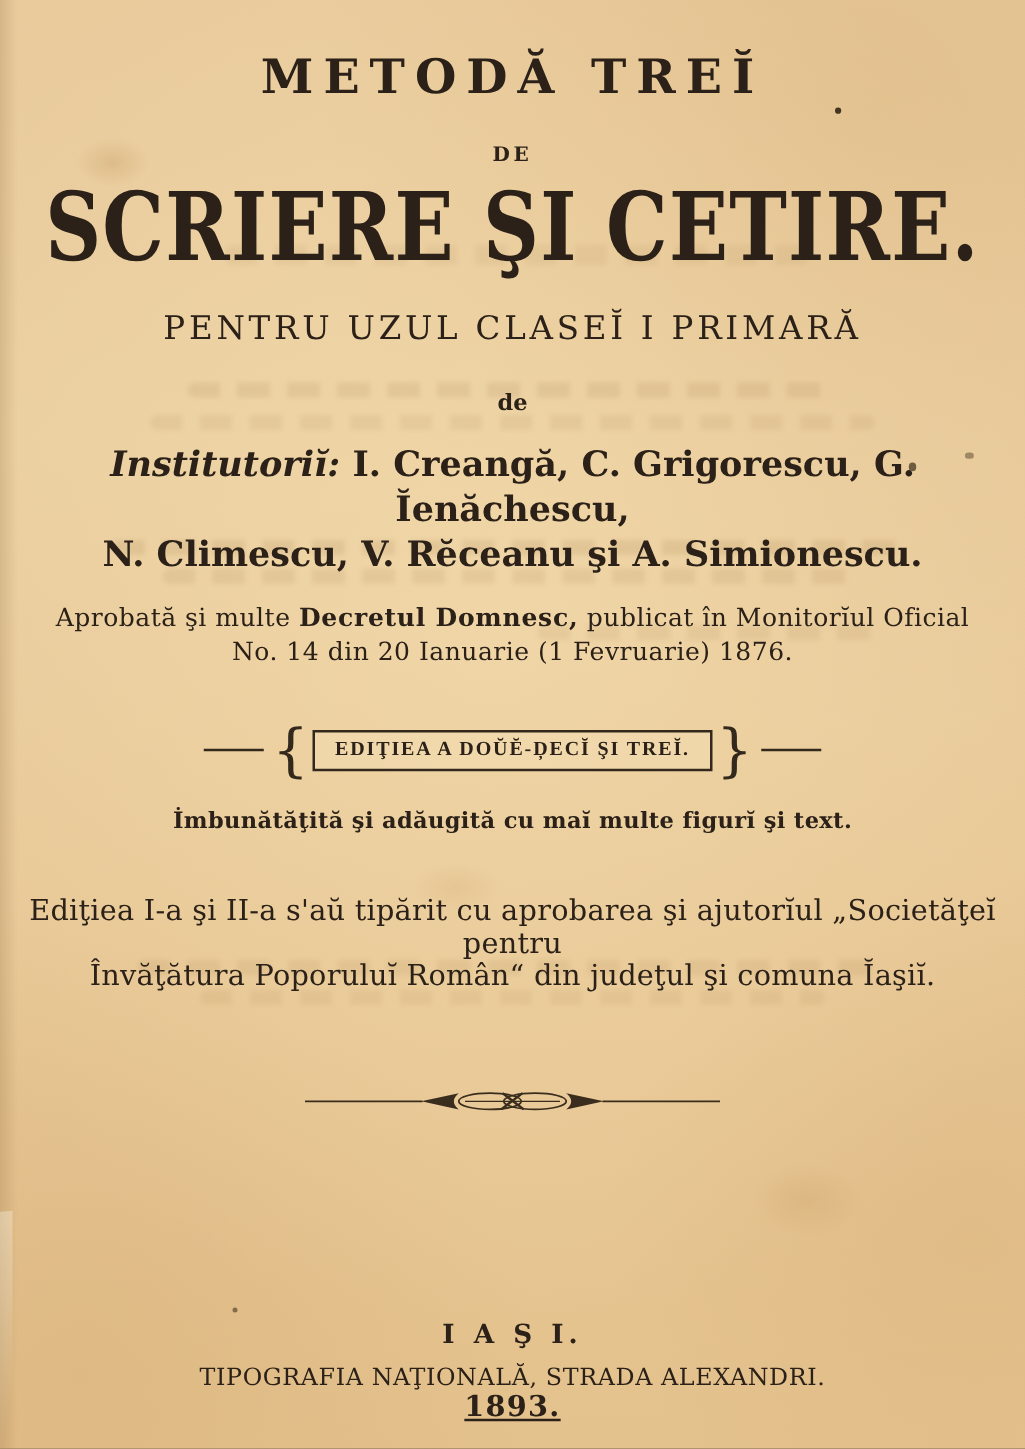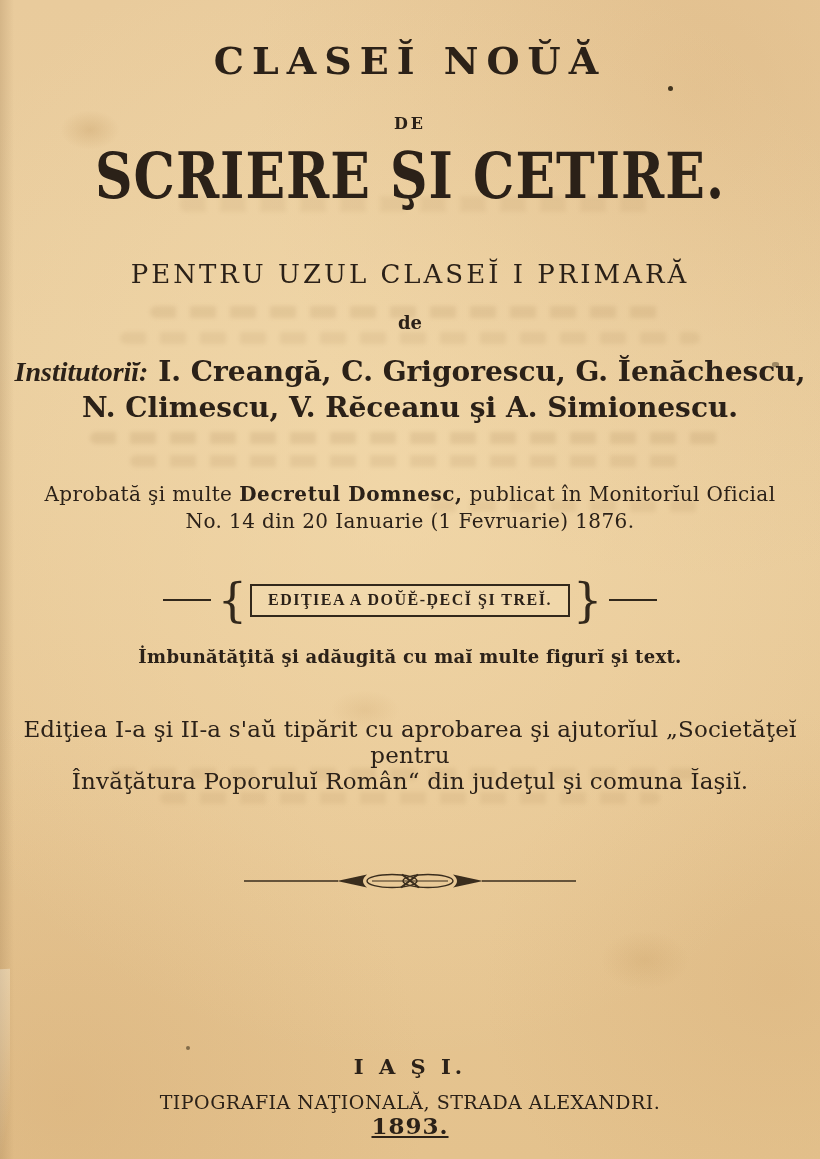--- a/index.html
+++ b/index.html
@@ -24,26 +24,26 @@
   }
   .edge-sliver{
     position:absolute;left:0;bottom:0;width:10px;height:190px;
     background:linear-gradient(100deg,#f2debc 0%, rgba(242,222,188,0) 80%);
     transform:skewY(-4deg);
   }
   .block{position:absolute;left:0;right:0;text-align:center;}
 
   .half-title{top:38px;font-size:38px;font-weight:700;letter-spacing:8px;}
   .de-small{top:114px;font-size:16px;font-weight:700;letter-spacing:3px;}
-  .main-title{top:146px;font-size:52px;font-weight:700;letter-spacing:1px;white-space:nowrap;}
+  .main-title{top:146px;font-size:62px;font-weight:700;letter-spacing:1px;white-space:nowrap;}
   .main-title .stretch{display:inline-block;transform:scaleY(1.22);transform-origin:50% 55%;}
-  .subtitle{top:248px;font-size:26px;font-weight:500;letter-spacing:3px;margin-top:11px;}
+  .subtitle{top:248px;font-size:26px;font-weight:500;letter-spacing:3px;}
   .de-small2{top:312px;font-size:18px;font-weight:700;}
   .authors{top:354px;font-size:28px;font-weight:700;line-height:36px;}
-  .authors .prefix{font-style:italic;font-weight:700;font-family:Liberation Serif, serif;}
+  .authors .prefix{font-style:italic;font-weight:700;}
   .approval{top:481px;font-size:20px;line-height:27px;letter-spacing:.4px;}
   .approval b{letter-spacing:.6px;}
 
   .edition-row{top:580px;display:flex;align-items:center;justify-content:center;}
   .dash{width:48px;height:2px;background:#32281b;margin:0 4px;}
   .brace{font-size:46px;font-weight:400;line-height:40px;transform:scaleY(1.0);padding:0 3px;color:#32281b;}
   .edition-box{
     border:2px solid #32281b;
     padding:5px 16px 6px;
     font-size:16px;font-weight:700;letter-spacing:1.5px;
@@ -103,21 +103,21 @@
   <div class="ghost g8"></div>
 
   <div class="stain st1"></div>
   <div class="stain st2"></div>
   <div class="stain st3"></div>
   <div class="speck s1"></div>
   <div class="speck s2"></div>
   <div class="speck s3"></div>
   <div class="speck s4"></div>
 
-  <div class="block half-title">CLASEĬ NOŬĂ</div>
+  <div class="block half-title">METODĂ TREĬ</div>
 
   <div class="block de-small">DE</div>
 
   <div class="block main-title">
     <span class="stretch">SCRIERE ŞI CETIRE.</span>
   </div>
 
   <div class="block subtitle">PENTRU UZUL CLASEĬ I PRIMARĂ</div>
 
   <div class="block de-small2">de</div>

